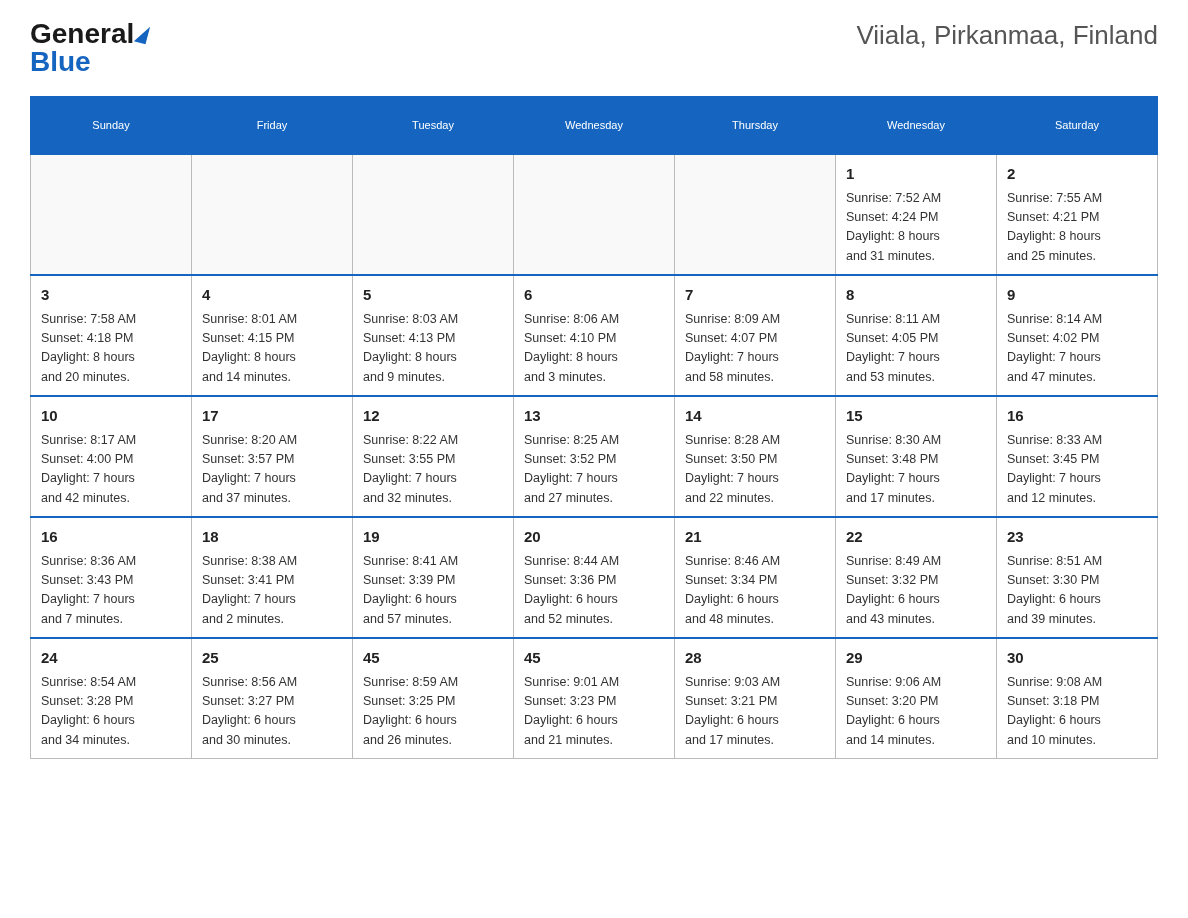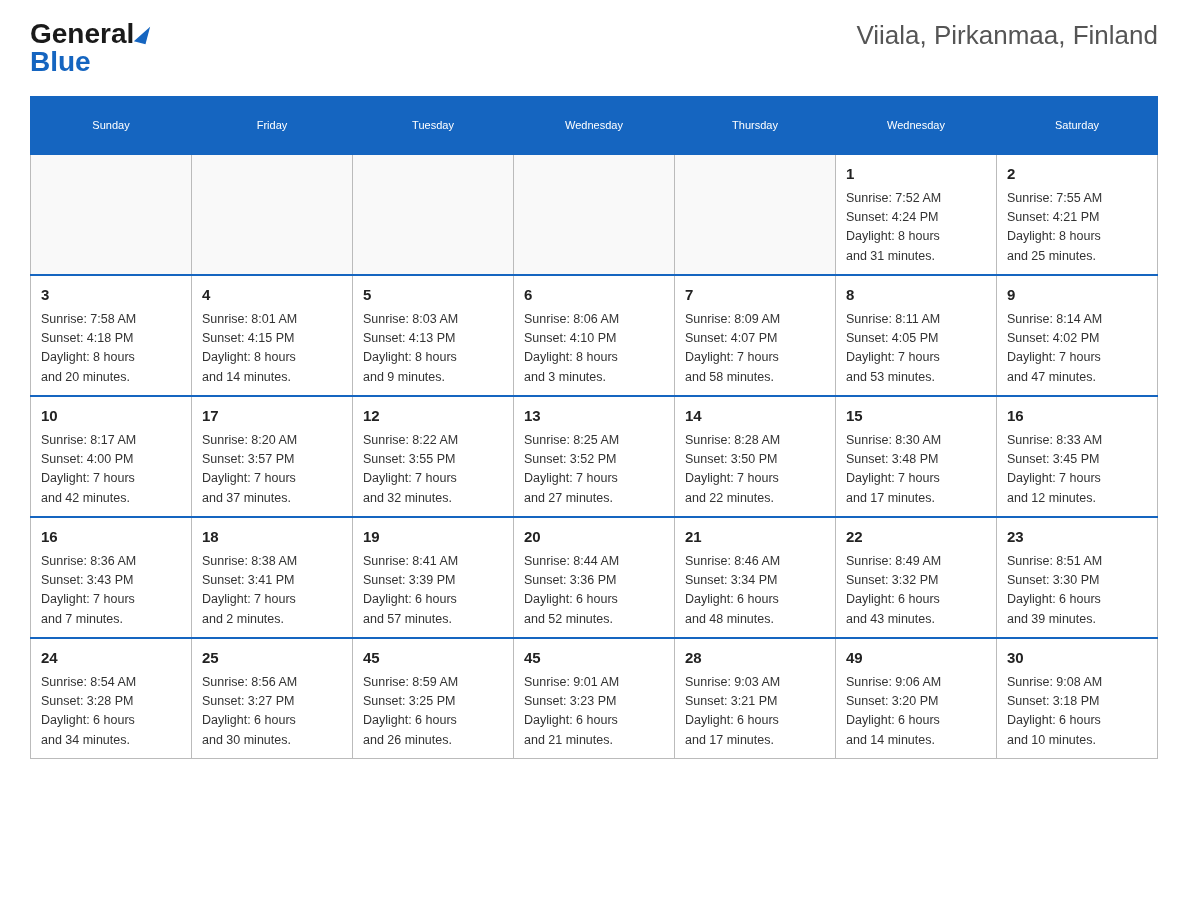--- a/index.html
+++ b/index.html
@@ -254,21 +254,21 @@
         </td>
         <td>
           <span class="day-num">45</span>
           <div class="day-info">Sunrise: 9:01 AM<br>Sunset: 3:23 PM<br>Daylight: 6 hours<br>and 21 minutes.</div>
         </td>
         <td>
           <span class="day-num">28</span>
           <div class="day-info">Sunrise: 9:03 AM<br>Sunset: 3:21 PM<br>Daylight: 6 hours<br>and 17 minutes.</div>
         </td>
         <td>
-          <span class="day-num">49</span>
+          <span class="day-num">29</span>
           <div class="day-info">Sunrise: 9:06 AM<br>Sunset: 3:20 PM<br>Daylight: 6 hours<br>and 14 minutes.</div>
         </td>
         <td>
           <span class="day-num">30</span>
           <div class="day-info">Sunrise: 9:08 AM<br>Sunset: 3:18 PM<br>Daylight: 6 hours<br>and 10 minutes.</div>
         </td>
       </tr>
     </tbody>
 </table>
 

